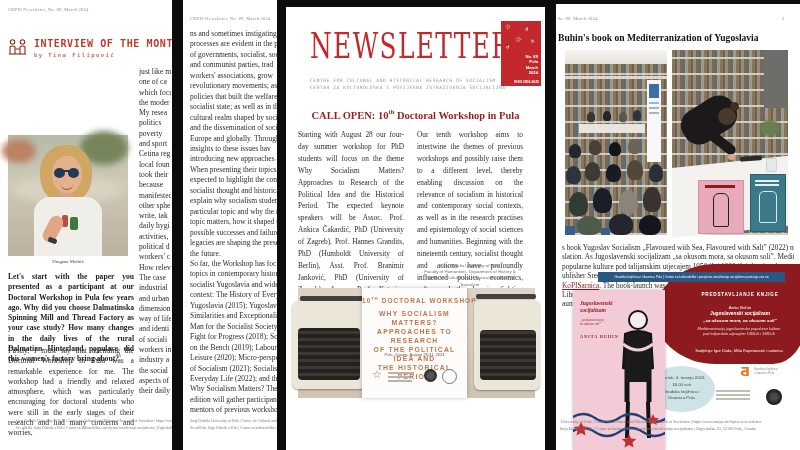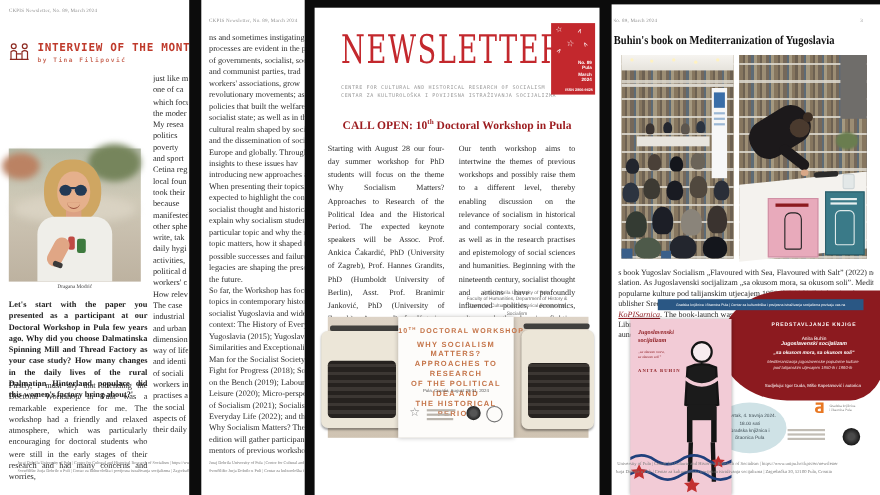--- a/index.html
+++ b/index.html
@@ -54,21 +54,21 @@
   .panel-date{font:4px "Liberation Sans",sans-serif;color:#555;text-align:center;}
   .logobar{position:absolute;background:#b9b4ac;height:2px;}
   .circle-logo{position:absolute;border-radius:50%;}
   .strip{background:#c00d0d;color:#fff;text-align:center;}
   .strip-label{font:bold 8.2px "Liberation Serif",serif;letter-spacing:.3px;}
   .strip-name{font:bold 8.2px "Liberation Serif",serif;color:#f0cfa8;}
 
   
   .bu-title{font:bold 11px "Liberation Serif",serif;color:#111;transform:scaleX(.87);transform-origin:left top;white-space:nowrap;}
   .bu-line{font:7.3px "Liberation Serif",serif;line-height:9.4px;color:#2a2a2a;white-space:nowrap;}
-  .frag-link{color:#8c1a1f;text-decoration:underline;cursor:pointer;font-style:italic;}
+  .frag-link{color:#8c1a1f;text-decoration:underline;cursor:pointer;}
   .shelves{background:
      repeating-linear-gradient(0deg,rgba(222,218,208,.85) 0 2px,rgba(0,0,0,0) 2px 16px),
      repeating-linear-gradient(90deg,#86765f 0 3px,#6d6152 3px 5px,#9c8d74 5px 8px,#75685a 8px 11px,#5d6b76 11px 13px,#a59980 13px 16px),
      linear-gradient(#b8b0a2,#8f867a);}
   .head{position:absolute;border-radius:50% 50% 38% 38%;}
   .poster-pink{background:#f2cbd6;box-shadow:0 0 3px rgba(0,0,0,.3);}
   .pk-title{font:bold italic 5.6px "Liberation Serif",serif;color:#8c1a1f;line-height:6.6px;}
   .pk-sub{font:italic 3.3px "Liberation Serif",serif;color:#8c1a1f;line-height:4.2px;}
   .pk-author{font:bold 4.2px "Liberation Serif",serif;color:#8c1a1f;letter-spacing:1px;line-height:5.6px;}
   .blob-red{background:#8c1a1f;border-top-left-radius:75px 62px;border-bottom-left-radius:75px 62px;
@@ -155,21 +155,21 @@
         <div class="fragline">workers' c</div>
         <div class="fragline">How relev</div>
         <div class="fragline">The case</div>
         <div class="fragline">industrial</div>
         <div class="fragline">and urban</div>
         <div class="fragline">dimension</div>
         <div class="fragline">way of life</div>
         <div class="fragline">and identi</div>
         <div class="fragline">of sociali</div>
         <div class="fragline">workers in</div>
-        <div class="fragline">practises a</div>
+        <div class="fragline">industry a</div>
         <div class="fragline">the social</div>
         <div class="fragline">aspects of</div>
         <div class="fragline">their daily</div>
       </div>
 
     <div class="abs pg-footer" style="left:16px;top:418px;width:156px;overflow:hidden">
       <div class="nowrap">Juraj Dobrila University of Pula | Centre for Cultural and Historical Research of Socialism | https://www.unipu.hr/ckpis/en/newsletter</div>
       <div class="nowrap">Sveučilište Jurja Dobrile u Puli | Centar za kulturološka i povijesna istraživanja socijalizma | Zagrebačka 30, 52100 Pula, Croatia</div>
     </div>
   </section>

